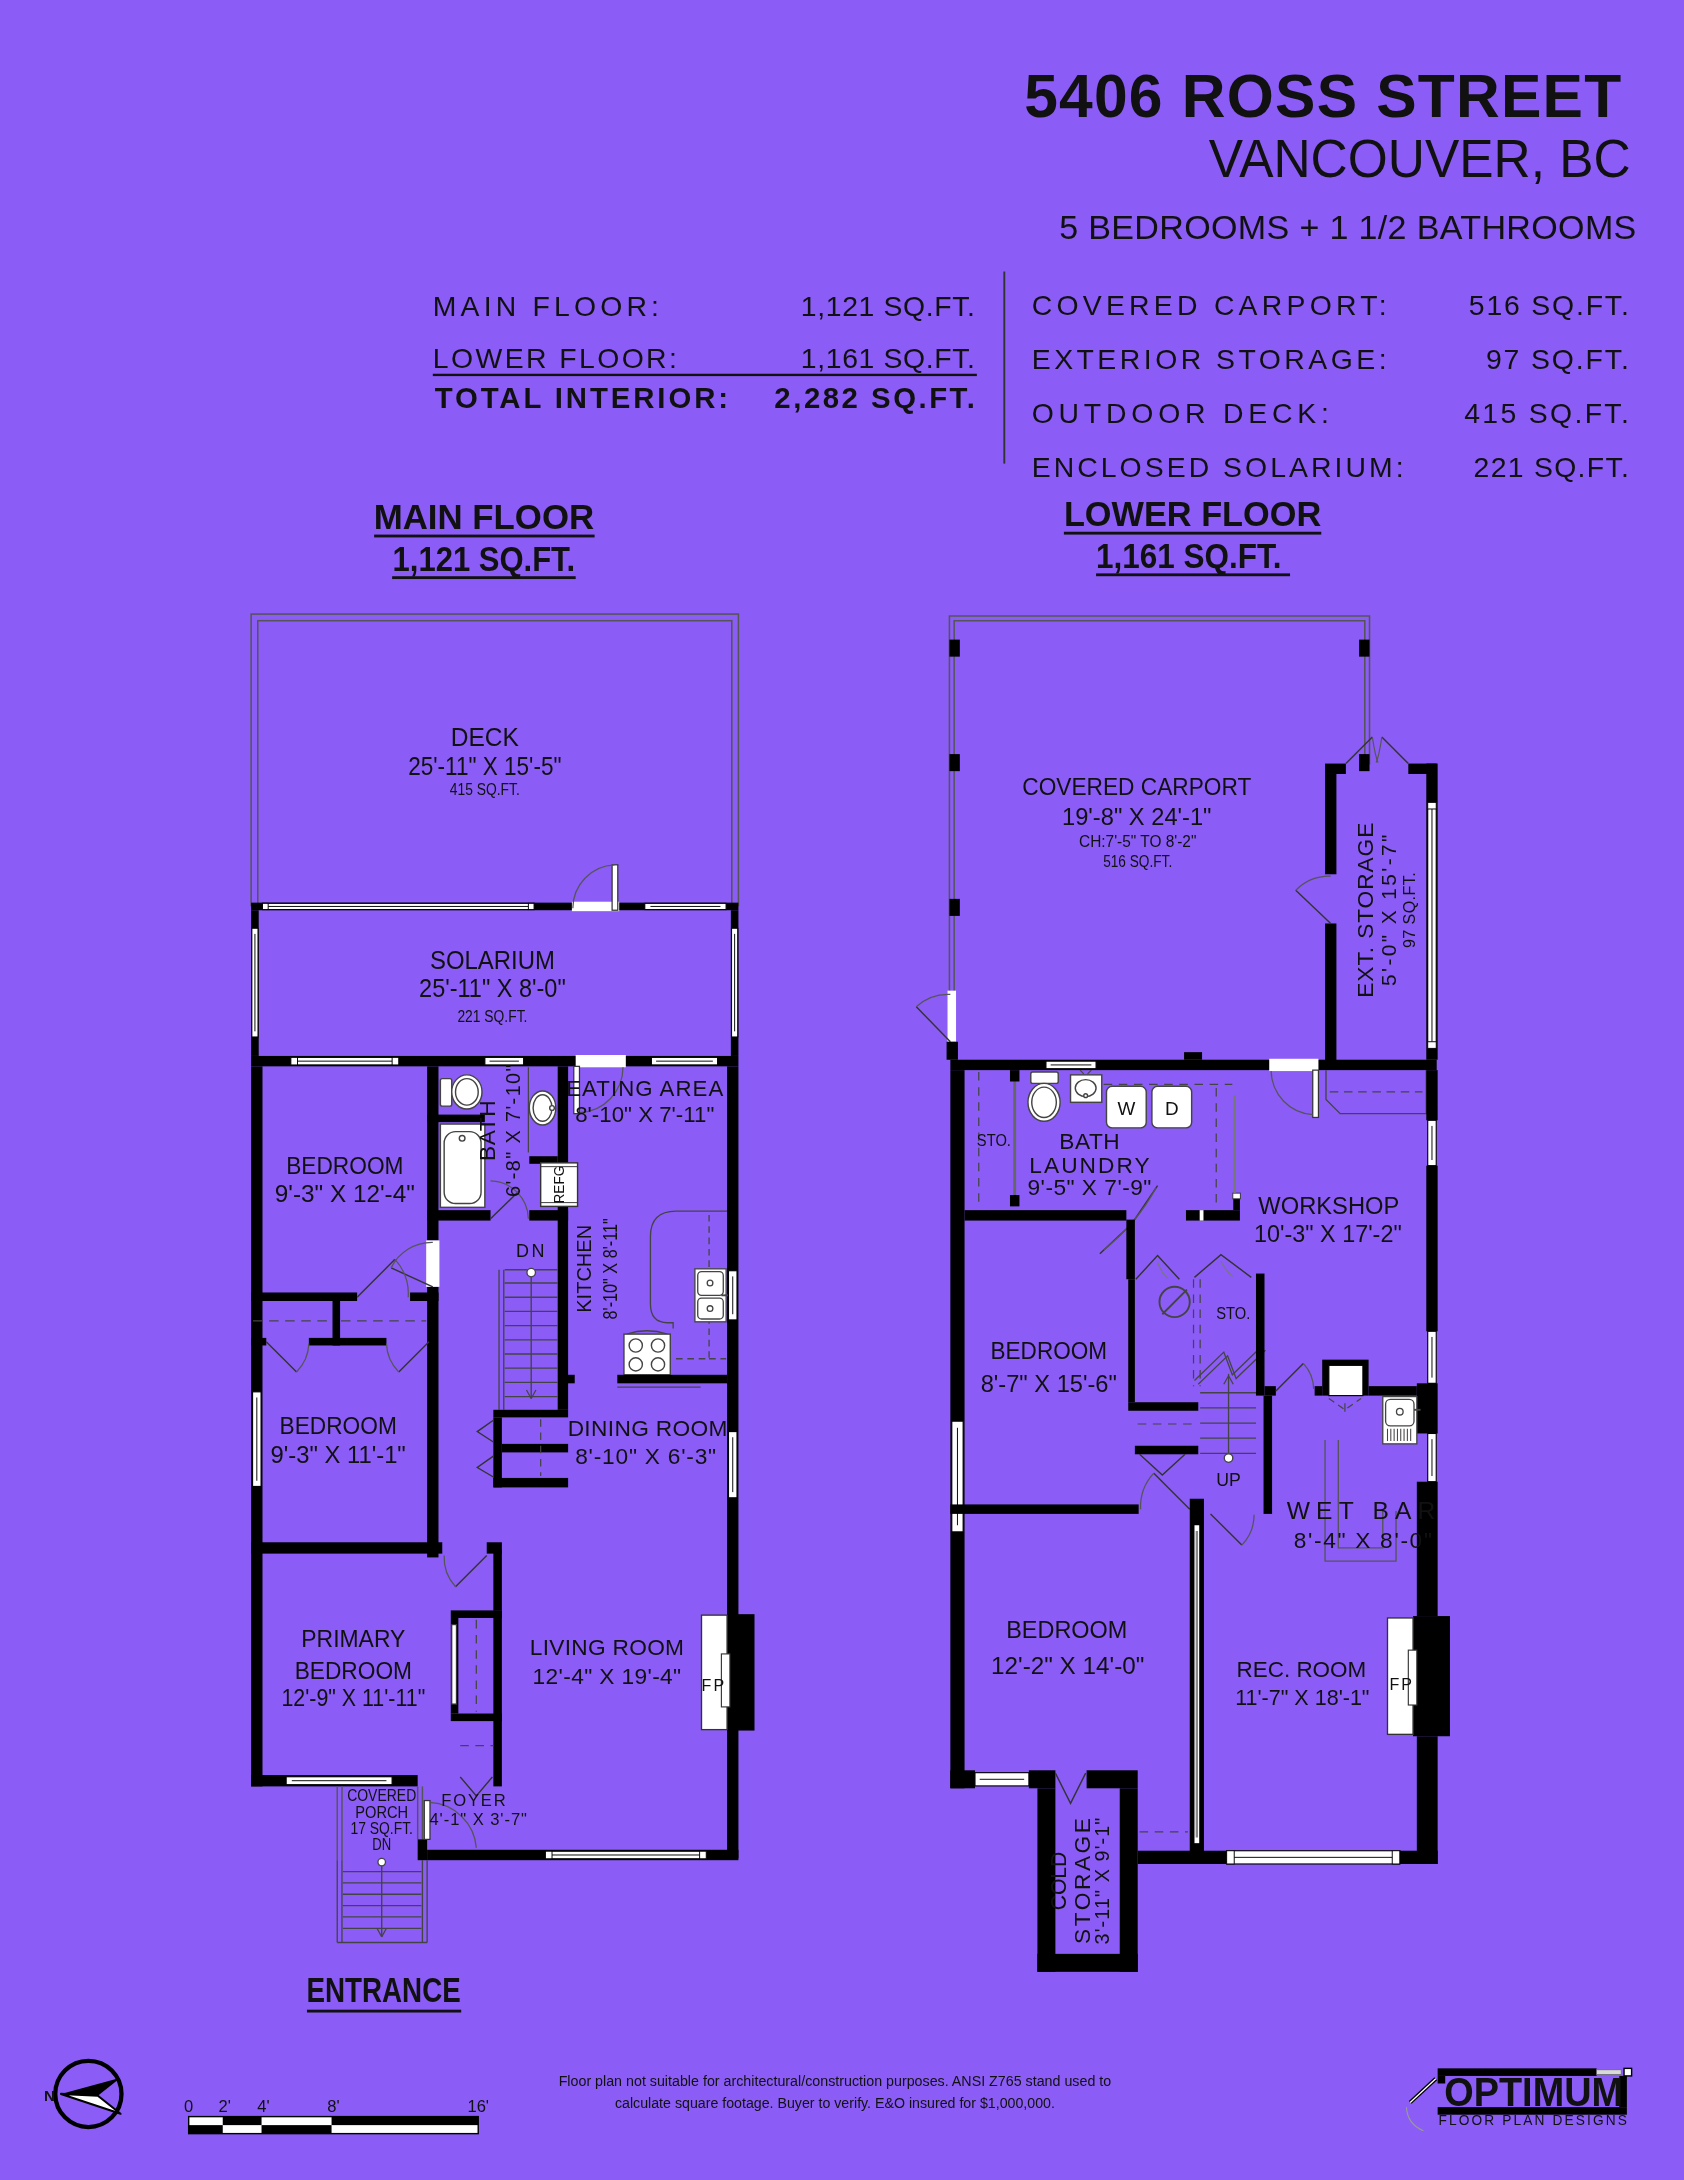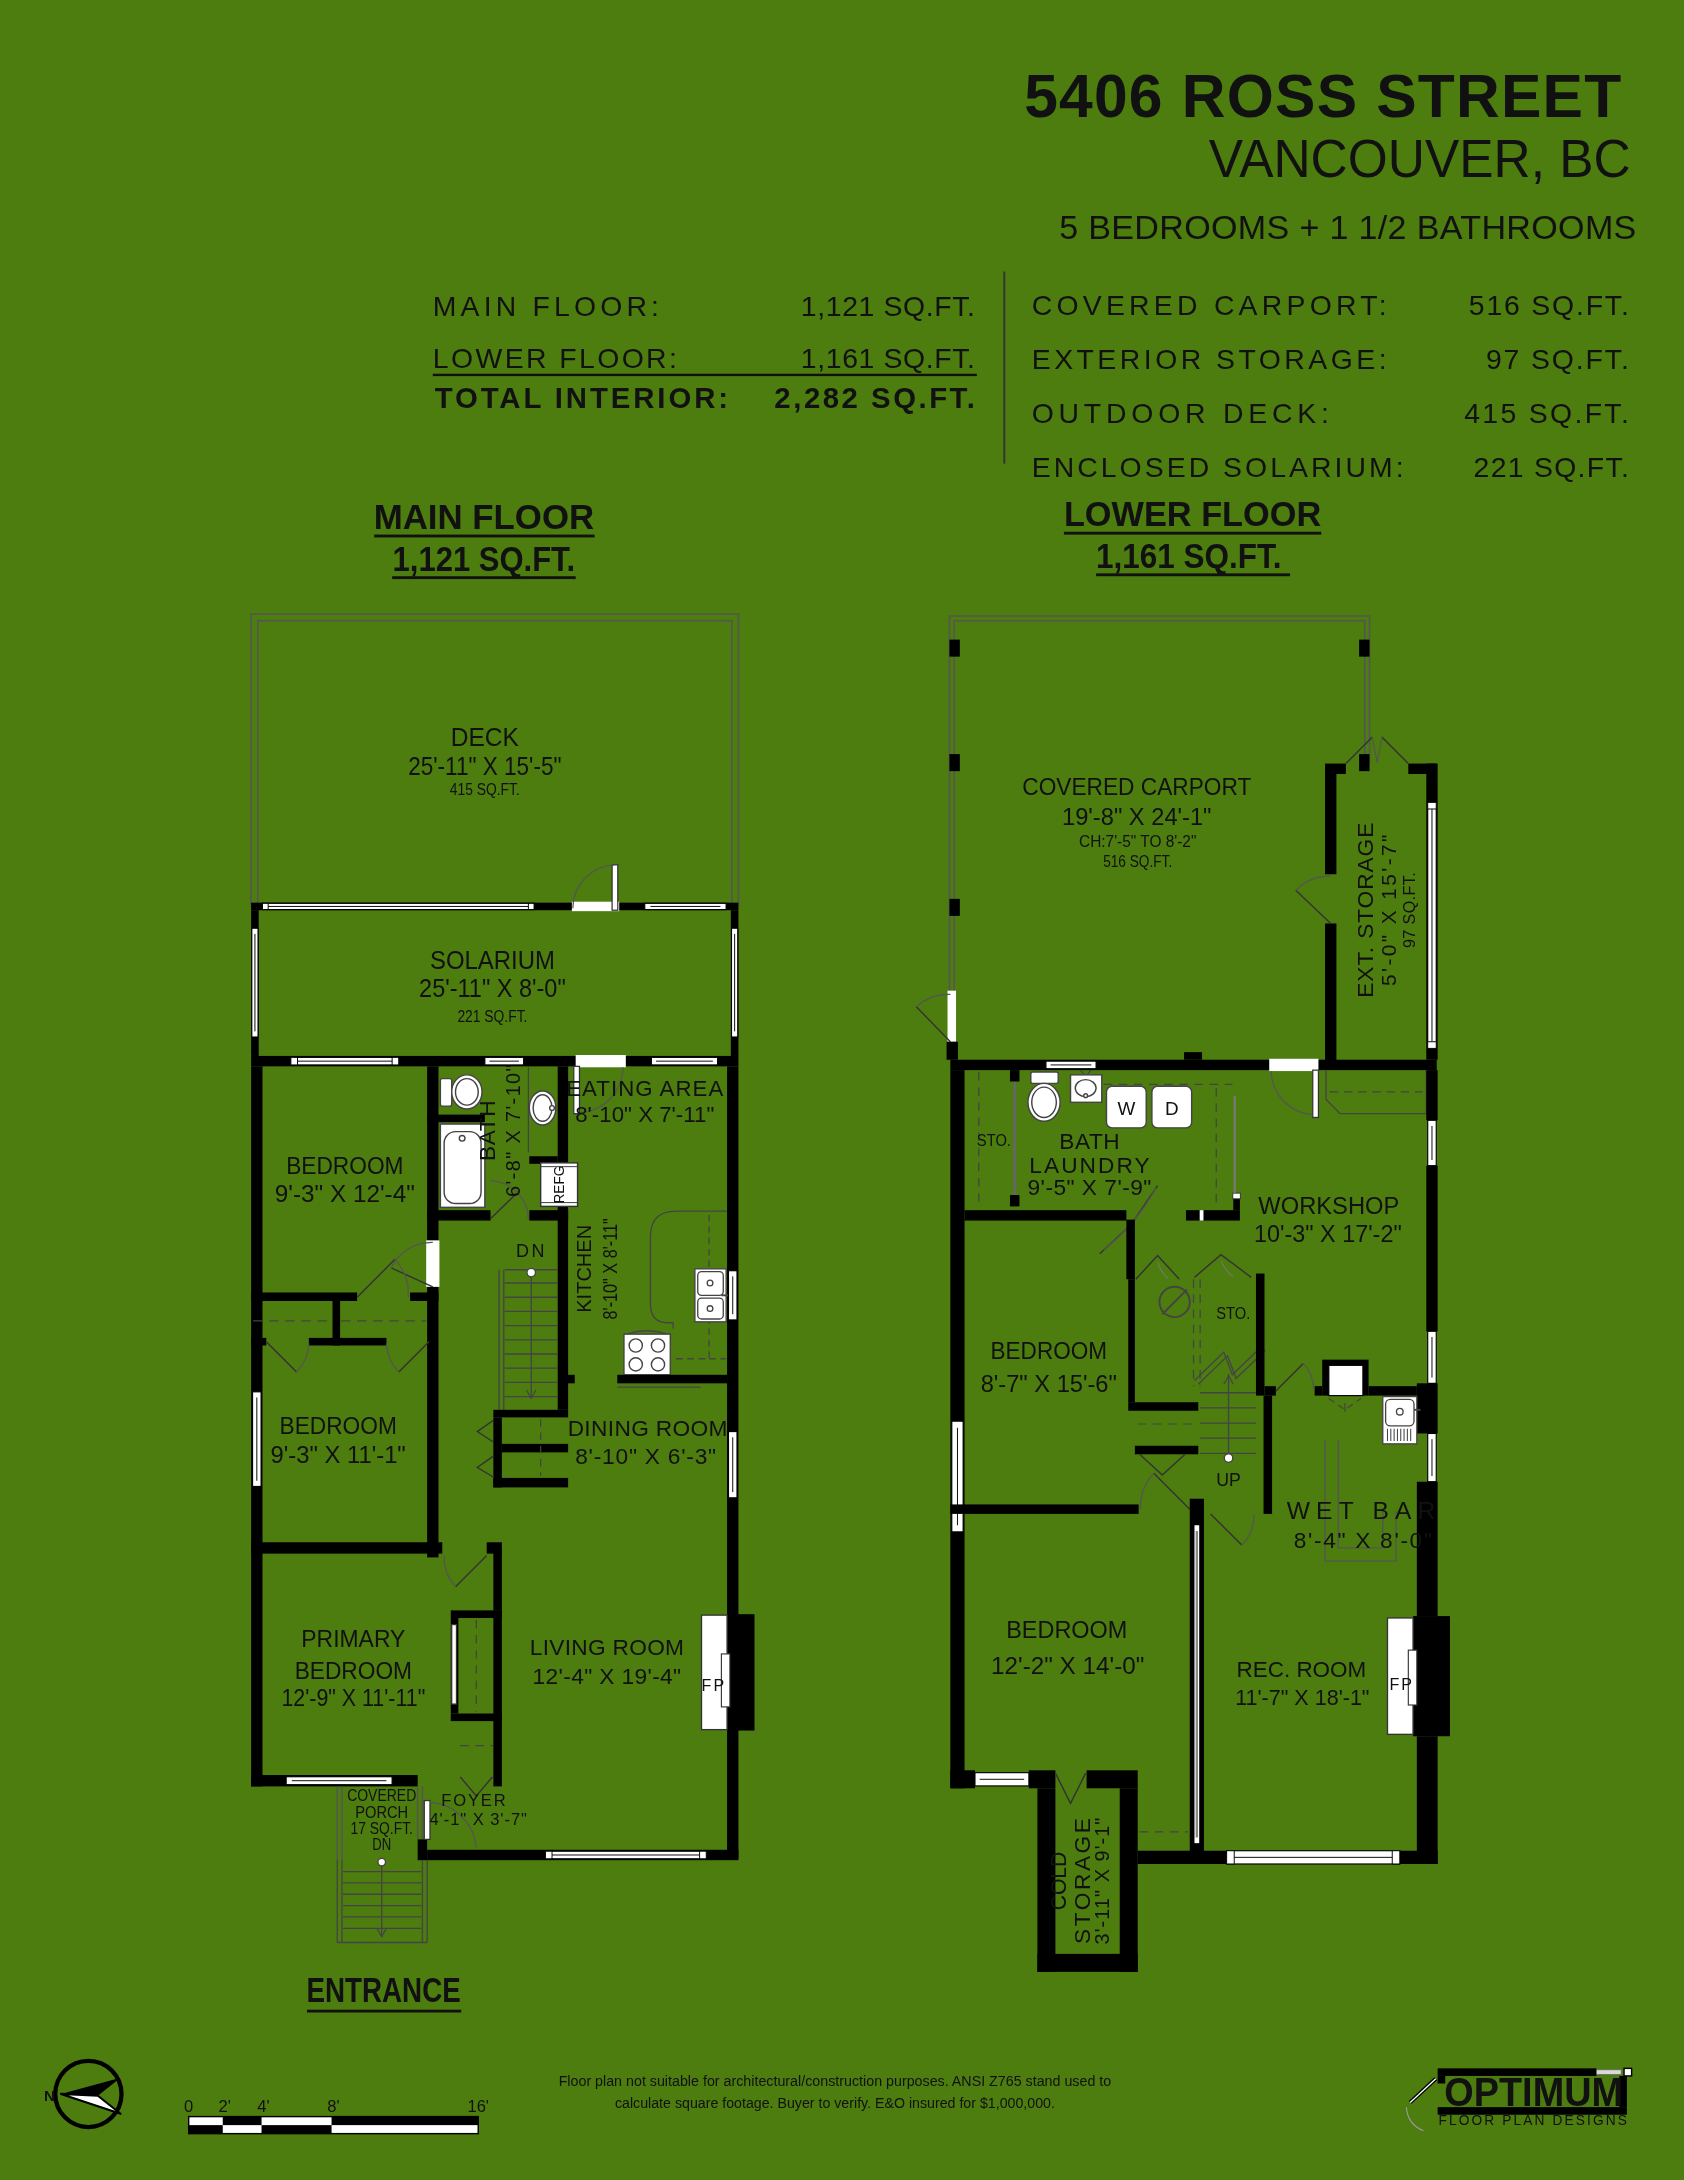--- a/index.html
+++ b/index.html
@@ -1,16 +1,16 @@
 <!DOCTYPE html>
 <html style="font-size:15px"><head>
 <meta charset="utf-8">
 <style>
 html,body{margin:0;padding:0;background:#fff;}
-#page{position:relative;width:1685px;height:2180px;background:#4d7c0f;font-family:"Liberation Sans",sans-serif;overflow:hidden;}
+#page{position:relative;width:1685px;height:2180px;background:#8b5cf6;font-family:"Liberation Sans",sans-serif;overflow:hidden;}
 svg{position:absolute;left:0;top:0;}
 text{fill:#111;}
 </style>
 </head>
 <body>
 <div id="page">
 <svg width="1685" height="2180" viewBox="0 0 1780 2304">
 
 <g>
 <text x="1713" y="124" font-size="64" font-weight="bold" textLength="631" lengthAdjust="spacing" text-anchor="end">5406 ROSS STREET</text>

